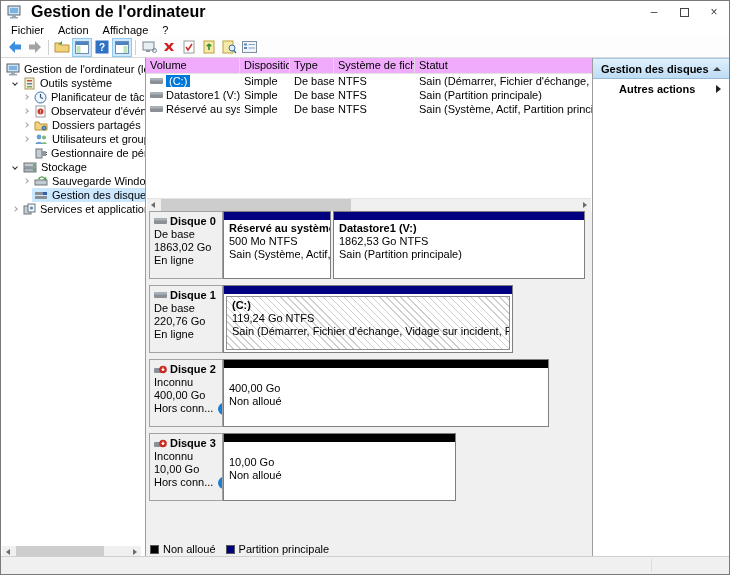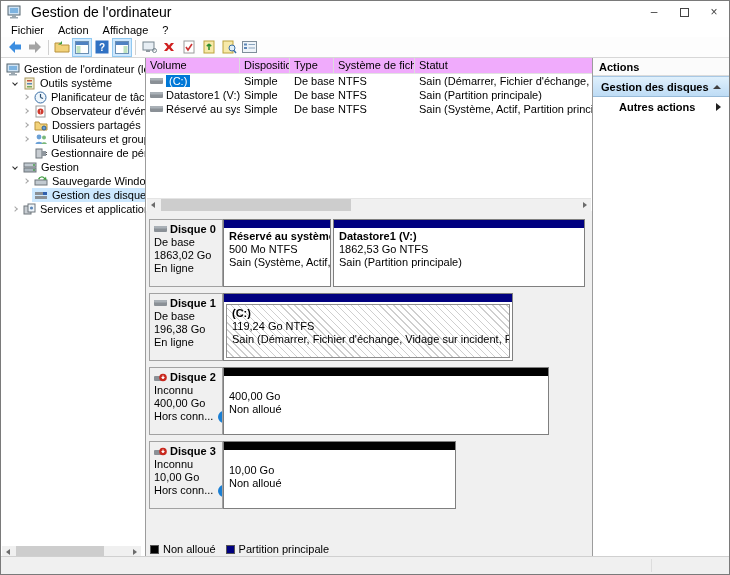--- a/index.html
+++ b/index.html
@@ -1,21 +1,21 @@
 <!DOCTYPE html>
 <html><head>
 <meta charset="utf-8">
 <style>
   html,body{margin:0;padding:0;background:#e8e8e8;}
   *{box-sizing:border-box;}
   .window{position:relative;width:730px;height:575px;background:#fff;border:1px solid #7a7a7a;
     font-family:"Liberation Sans","DejaVu Sans",sans-serif;font-size:11px;color:#000;overflow:hidden;}
   
   .titlebar{height:22px;display:flex;align-items:center;padding-left:6px;background:#fff;}
-  .titlebar .t-label{margin-left:5px;font-size:14px;}
+  .titlebar .t-label{margin-left:5px;font-size:16px;font-weight:bold;}
   .win-controls{margin-left:auto;display:flex;height:22px;}
   .win-btn{width:30px;display:flex;align-items:center;justify-content:center;color:#444;font-size:12px;}
   .max-glyph{width:9px;height:9px;border:1px solid #444;display:inline-block;}
   
   .menubar{height:14px;display:flex;align-items:center;padding-left:3px;background:#fff;}
   .menu-item{padding:0 7px;font-size:11px;}
   
   .toolbar{height:21px;display:flex;align-items:center;padding-left:4px;background:#fdfdfd;border-bottom:1px solid #d7d7d7;}
   .tb-btn{width:20px;height:19px;display:flex;align-items:center;justify-content:center;}
   .tb-btn.pressed{background:#cde8ff;border:1px solid #90c8f0;}
@@ -48,21 +48,21 @@
   .vl-h{padding:1px 4px;border-right:1px solid #dcdcdc;white-space:nowrap;overflow:hidden;}
   .vl-row{display:flex;height:14px;align-items:center;}
   .vl-c{padding:0 4px;white-space:nowrap;overflow:hidden;display:flex;align-items:center;}
   .c-vol{width:94px;}.c-disp{width:50px;}.c-type{width:44px;}.c-fs{width:81px;}.c-stat{flex:1;}
   .sel-chip{background:#0078d7;color:#fff;padding:0 3px;}
   .vol-icn{margin-right:3px;display:flex;}
   .vl-scroll{position:absolute;bottom:0;left:1px;right:1px;height:13px;background:#f0f0f0;display:flex;align-items:center;border-top:1px solid #e4e4e4;}
   
   .disk-area{flex:1;position:relative;background:#f0f0f0;overflow:hidden;}
   .disk-row{display:flex;margin:0 0 6px 3px;height:68px;}
-  .disk-row:first-child{margin-top:8px;}
+  .disk-row:first-child{margin-top:0;}
   .disk-label{width:74px;background:#f0f0f0;border:1px solid #a2a2a2;padding:3px 3px 0 4px;line-height:13px;white-space:nowrap;overflow:hidden;}
   .disk-label .dname{font-weight:bold;display:flex;align-items:center;}
   .disk-label .dname svg{margin-right:3px;}
   .parts{display:flex;gap:2px;}
   .part{border:1px solid #7f7f7f;background:#fff;display:flex;flex-direction:column;overflow:hidden;}
   .strip{height:8px;flex:0 0 8px;}
   .part-body{flex:1;padding:2px 5px;line-height:13px;white-space:nowrap;overflow:hidden;}
   .part-body .ptitle{font-weight:bold;}
   .part-body.hatched{margin:2px;border:1px solid #8f8f8f;
     background:repeating-linear-gradient(45deg,#ffffff 0px,#ffffff 4px,#cfcfcf 4px,#cfcfcf 5px);}
@@ -315,21 +315,21 @@
             </span>
           <div class="body">
               <span class="t-icn">
                 <svg width="14" height="12">
                   <rect x="1" y="2" width="12" height="4" fill="#c2cad1" stroke="#6f767c"></rect>
                   <rect x="1" y="7" width="12" height="4" fill="#aab4bc" stroke="#6f767c"></rect>
                   <circle cx="11" cy="4" r="0.9" fill="#3f9c3f"></circle>
                   <circle cx="11" cy="9" r="0.9" fill="#3f9c3f"></circle>
                 </svg>
               </span>
-          <span>Gestion</span>
+          <span>Stockage</span>
             </div>
         </div>
 
         <div class="tree-item lvl2">
           <span class="chev">
               <i></i>
             </span>
           <div class="body">
               <span class="t-icn">
                 <svg width="14" height="12">
@@ -495,21 +495,21 @@
         <div class="disk-row">
           <div class="disk-label">
             <div class="dname">
                 <svg width="13" height="7">
                   <rect x="0" y="0" width="13" height="6" rx="1" fill="#8a9096"></rect>
                   <rect x="0" y="0" width="13" height="2.5" rx="1" fill="#aab1b7"></rect>
                 </svg>
                 <span>Disque 1</span>
               </div>
             <div>De base</div>
-            <div>196,38 Go</div>
+            <div>220,76 Go</div>
             <div>En ligne</div>
           </div>
           <div class="parts">
             <div class="part" style="width:290px;">
               <div class="strip" style="background: rgb(0, 0, 128);"></div>
               <div class="part-body hatched">
                 <div class="ptitle">(C:)</div>
                 <div>119,24 Go NTFS</div>
                 <div>Sain (Démarrer, Fichier d'échange, Vidage sur incident, Partition principa</div>
               </div>
@@ -570,21 +570,20 @@
 
       <div class="legend">
         <span class="lg-sq" style="background: rgb(0, 0, 0);"></span>
         <span class="lg-label">Non alloué</span>
         <span class="lg-sq" style="background: rgb(0, 0, 128);"></span>
         <span class="lg-label">Partition principale</span>
       </div>
     </div>
 
     <div class="actions">
-      <div class="act-header">Actions</div>
       <div class="act-group">
         <span>Gestion des disques</span>
         <span class="tri-up"></span>
       </div>
       <div class="act-item">
         <span>Autres actions</span>
         <span class="tri-rt"></span>
       </div>
     </div>
   </div>

